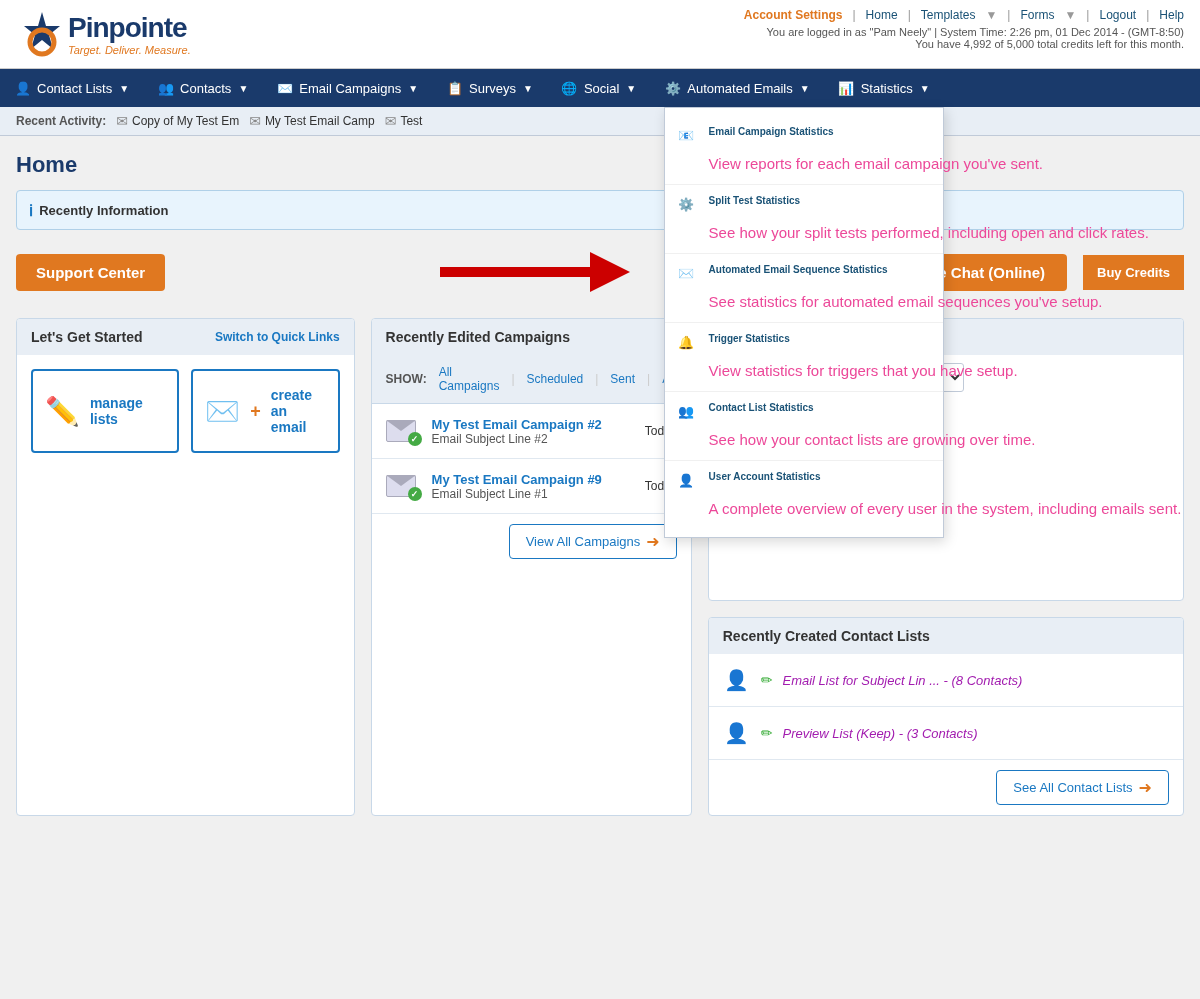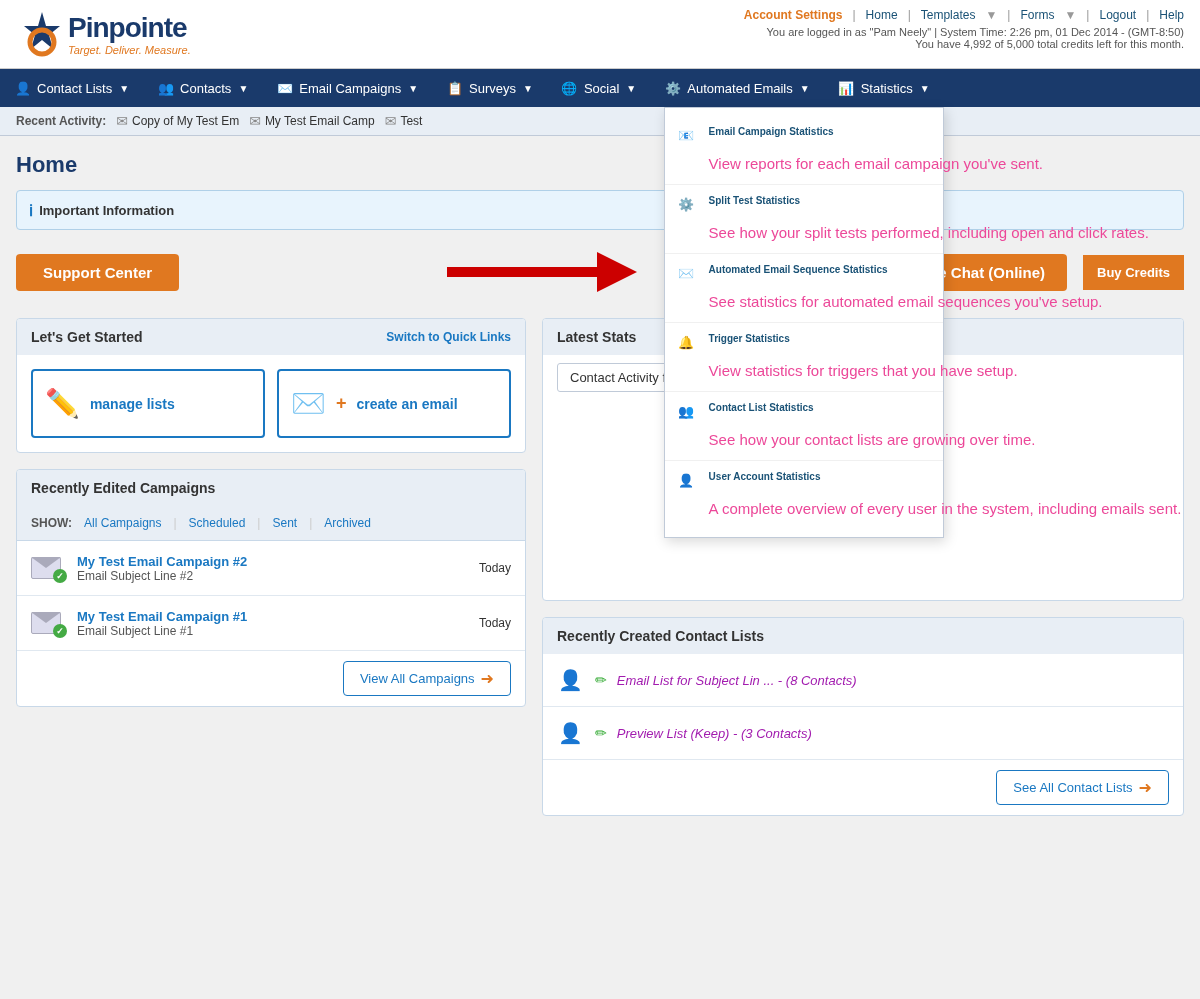--- a/index.html
+++ b/index.html
@@ -34,26 +34,26 @@
     
     .page-content { padding: 16px; background: #f0f0f0; }
     .page-title { font-size: 22px; font-weight: bold; color: #1a3a6b; margin-bottom: 12px; }
 
     
     .info-box { background: #e8f4fd; border: 1px solid #b0d0e8; border-radius: 4px; padding: 8px 12px; margin-bottom: 12px; display: flex; align-items: center; gap: 6px; font-weight: bold; color: #333; }
     .info-icon { color: #1a78c2; font-size: 16px; }
 
     
     .action-buttons { display: flex; gap: 16px; margin-bottom: 16px; align-items: center; }
-    .btn-orange { background: #e07820; color: #fff; border: none; padding: 10px 27px; font-size: 15px; font-weight: bold; border-radius: 4px; cursor: pointer; }
+    .btn-orange { background: #e07820; color: #fff; border: none; padding: 10px 20px; font-size: 15px; font-weight: bold; border-radius: 4px; cursor: pointer; }
     .btn-livechat { background: #e07820; color: #fff; border: none; padding: 10px 22px; font-size: 15px; font-weight: bold; border-radius: 4px; cursor: pointer; }
 
     
     .two-col { display: flex; gap: 16px; }
-    .col-left { flex: 0 0 510px; display: flex; flex-direction: column; gap: 16px; }
+    .col-left { flex: 0 0 510px; display: flex; flex-direction: row; gap: 16px; }
     .col-right { flex: 1; display: flex; flex-direction: column; gap: 16px; }
 
     
     .card { background: #fff; border: 1px solid #c8d8e8; border-radius: 4px; overflow: hidden; }
     .card-header { background: #e8eef5; padding: 10px 14px; font-size: 14px; font-weight: bold; color: #333; display: flex; justify-content: space-between; align-items: center; }
     .card-body { padding: 14px; }
     .switch-link { color: #1a78c2; font-size: 12px; text-decoration: none; cursor: pointer; }
 
     
     .quick-start-btns { display: flex; gap: 12px; }
@@ -263,21 +263,21 @@
     <span class="email-icon-small">✉</span>
     <span>Test</span>
   </span>
 </div>
 
 <div class="page-content">
   <h1 class="page-title">Home</h1>
 
   <div class="info-box">
     <span class="info-icon">ℹ</span>
-    <span>Important Information</span>
+    <span>Recently Information</span>
   </div>
 
   <div class="action-buttons">
     <button class="btn-orange">Support Center</button>
 
     <div style="flex:1; display:flex; align-items:center; justify-content:center;">
       <svg width="200" height="60" viewBox="0 0 200 60">
         <line x1="10" y1="30" x2="170" y2="30" stroke="#cc0000" stroke-width="10"></line>
         <polygon points="160,10 200,30 160,50" fill="#cc0000"></polygon>
       </svg>
@@ -338,21 +338,21 @@
           <div class="campaign-date">Today</div>
         </div>
 
         <div class="campaign-item">
           <div class="env-wrapper">
             <div class="env-body"></div>
             <div class="env-flap"></div>
             <div class="green-check">✓</div>
           </div>
           <div class="campaign-info">
-            <a class="campaign-name">My Test Email Campaign #1</a>
+            <a class="campaign-name">My Test Email Campaign #9</a>
             <div class="campaign-subject">Email Subject Line #1</div>
           </div>
           <div class="campaign-date">Today</div>
         </div>
         <div class="view-all-row">
           <button class="view-all-btn">
             <span>View All Campaigns</span>
             <span style="color:#e07820; font-size:16px;">➜</span>
           </button>
         </div>

